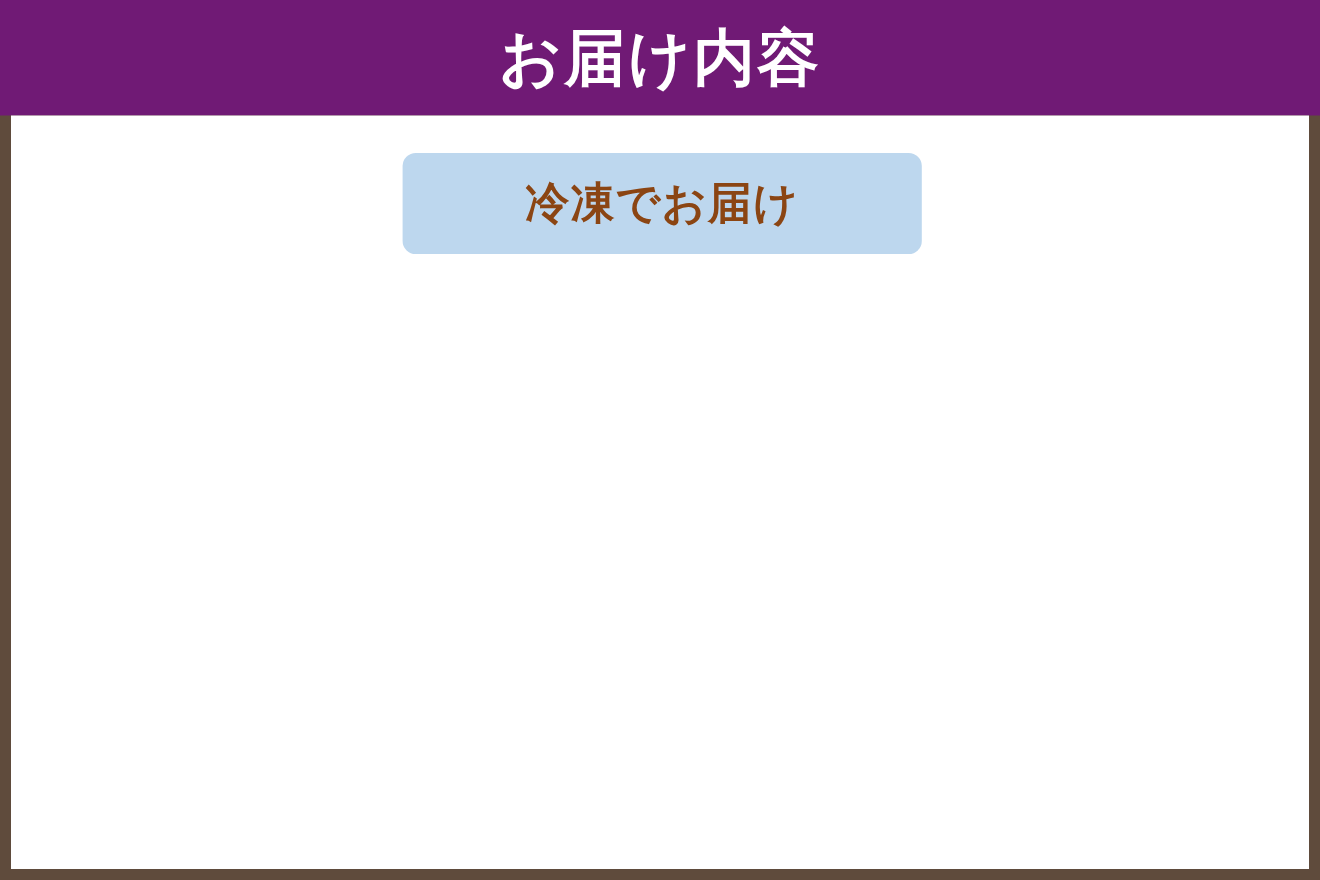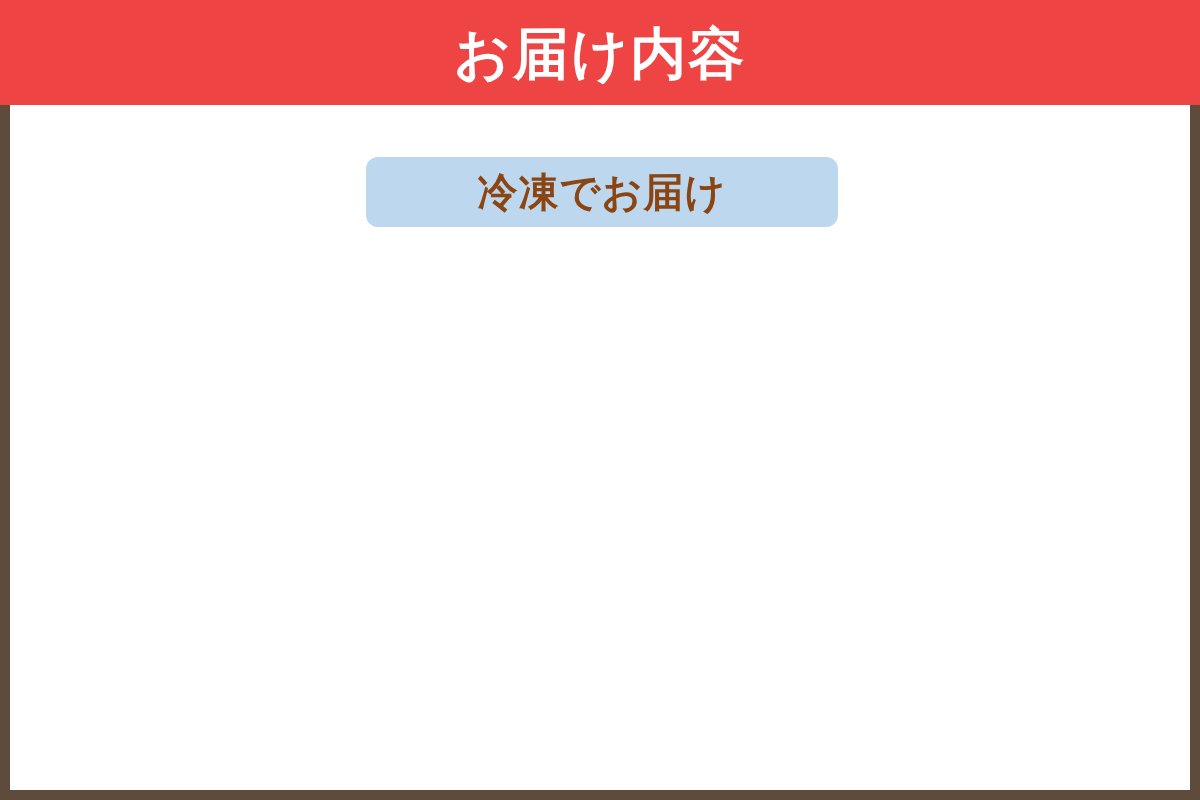--- a/index.html
+++ b/index.html
@@ -24,21 +24,21 @@
     overflow: hidden;
   }
 
   
   .header-band {
     position: absolute;
     left: 0;
     top: 0;
     width: 1200px;
     height: 105px;
-    background: #ef4444;
+    background: #701a75;
     display: flex;
     align-items: center;
     justify-content: center;
   }
   .header-title {
     color: #ffffff;
     font-family: "DejaVu Serif", "Liberation Serif", serif;
     font-weight: 700;
     font-size: 56px;
     line-height: 1;
@@ -54,23 +54,23 @@
     width: 1180px;
     height: 685px;
     background: #ffffff;
     overflow: hidden;
   }
 
   
   .badge {
     position: absolute;
     left: 356px;
-    top: 52px;
+    top: 34px;
     width: 472px;
-    height: 70px;
+    height: 92px;
     background: #bdd7ee;
     border-radius: 12px;
     display: flex;
     align-items: center;
     justify-content: center;
   }
   .badge-label {
     color: #8b4513;
     font-family: "DejaVu Serif", "Liberation Serif", serif;
     font-weight: 700;

